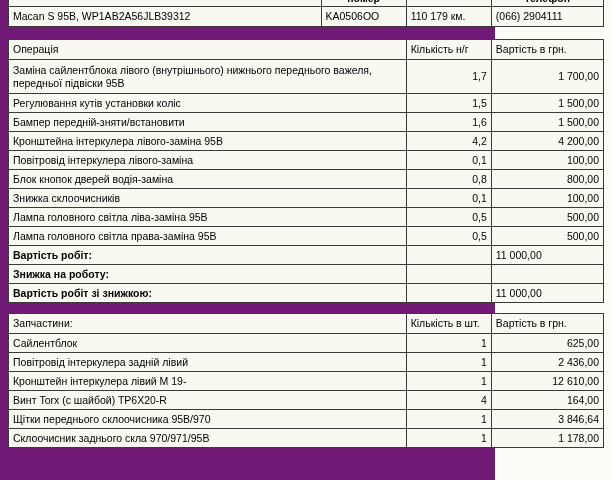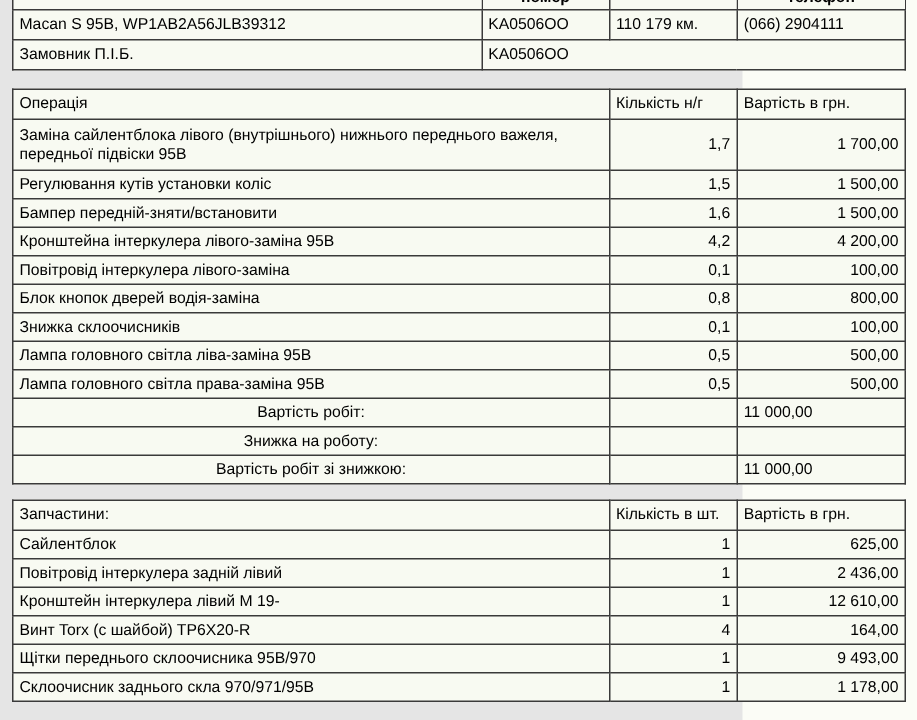--- a/index.html
+++ b/index.html
@@ -12,21 +12,21 @@
     height: 480px;
     overflow: hidden;
     font-family: "Liberation Sans", sans-serif;
     color: #000000;
     background: #fbfcf6;
   }
   .page {
     position: relative;
     width: 495px;
     height: 480px;
-    background: #e5e5e5;
+    background: #701a75;
     box-sizing: border-box;
   }
 
   table.doc-table {
     border-collapse: collapse;
     table-layout: fixed;
     width: 596px;
     margin-left: 8px;
     background: #f8faf2;
   }
@@ -78,22 +78,22 @@
     font-weight: bold;
     height: 17px;
     font-size: 10.5px;
   }
   .tbl-main td { height: 16px; }
   .tbl-main td.desc { white-space: normal; line-height: 13px; }
   .tbl-main td.qty { text-align: right; padding-left: 12px; }
   .tbl-main td.amount { text-align: right; padding-left: 45px; }
   .tbl-main tr.twoline td { height: 31px; }
   .tbl-main td.total-label {
-    text-align: center;
-    font-weight: normal;
+    text-align: left;
+    font-weight: bold;
   }
   .tbl-main td.total-amount {
     font-weight: normal;
   }
   .tbl-main td.blank { }
 </style>
 </head>
 <body>
 
 <div class="page">
@@ -118,24 +118,20 @@
           </td>
         <td class="hdr-cut">
             <span>телефон</span>
           </td>
       </tr>
       <tr>
         <td class="cell-bold">Macan S 95B, WP1AB2A56JLB39312</td>
         <td class="cell-bold cell-center">KA0506OO</td>
         <td class="cell-bold cell-center">110 179 км.</td>
         <td class="cell-bold cell-center">(066) 2904111</td>
-      </tr>
-      <tr>
-        <td class="cell-bold cell-right">Замовник П.І.Б.</td>
-        <td colspan="3" class="cell-bold cell-right">KA0506OO</td>
       </tr>
     </tbody>
   </table>
 
   <div class="gap-12"></div>
 
   <table class="doc-table tbl-main">
     <colgroup>
       <col style="width:397px">
       <col style="width:85px">
@@ -245,21 +241,21 @@
         <td class="amount">12 610,00</td>
       </tr>
       <tr>
         <td class="desc">Винт Torx (с шайбой)    TP6X20-R</td>
         <td class="qty">4</td>
         <td class="amount">164,00</td>
       </tr>
       <tr>
         <td class="desc">Щітки переднього склоочисника 95B/970</td>
         <td class="qty">1</td>
-        <td class="amount">9 493,00</td>
+        <td class="amount">3 846,64</td>
       </tr>
       <tr>
         <td class="desc">Склоочисник заднього скла 970/971/95B</td>
         <td class="qty">1</td>
         <td class="amount">1 178,00</td>
       </tr>
 
     </tbody>
   </table>
 

